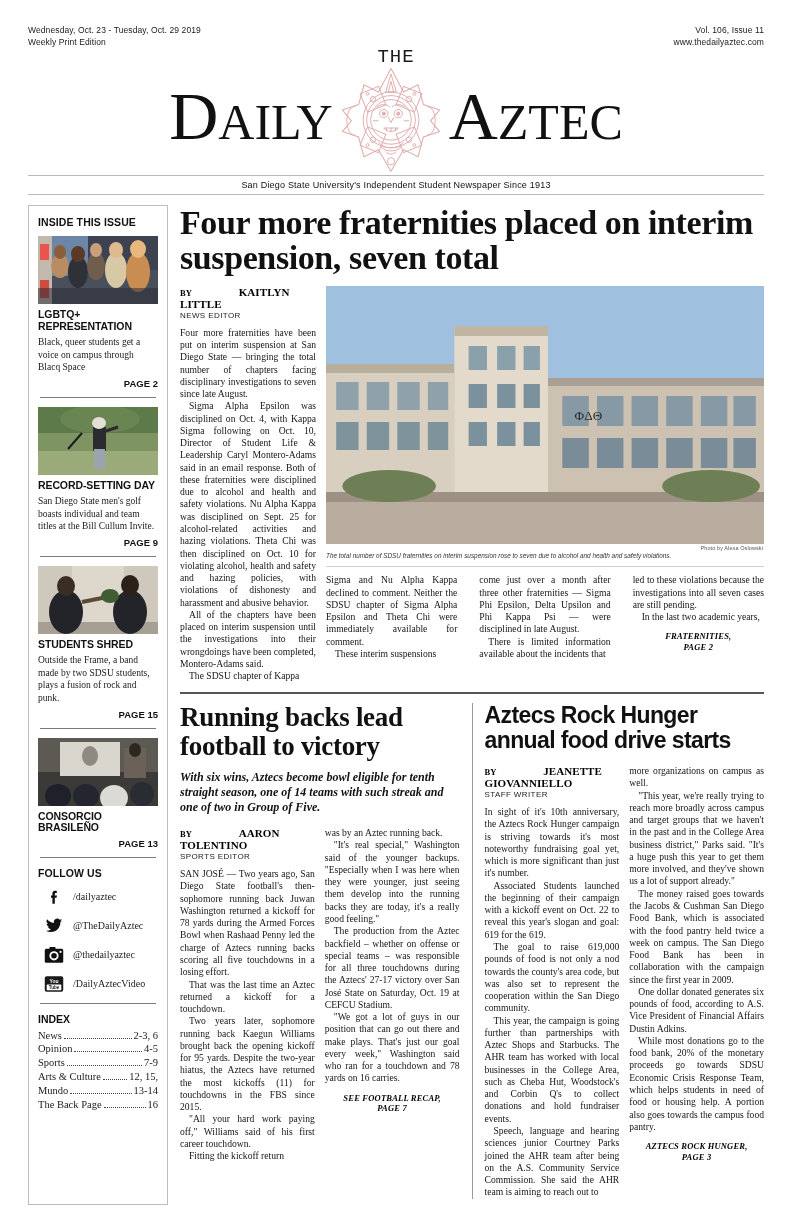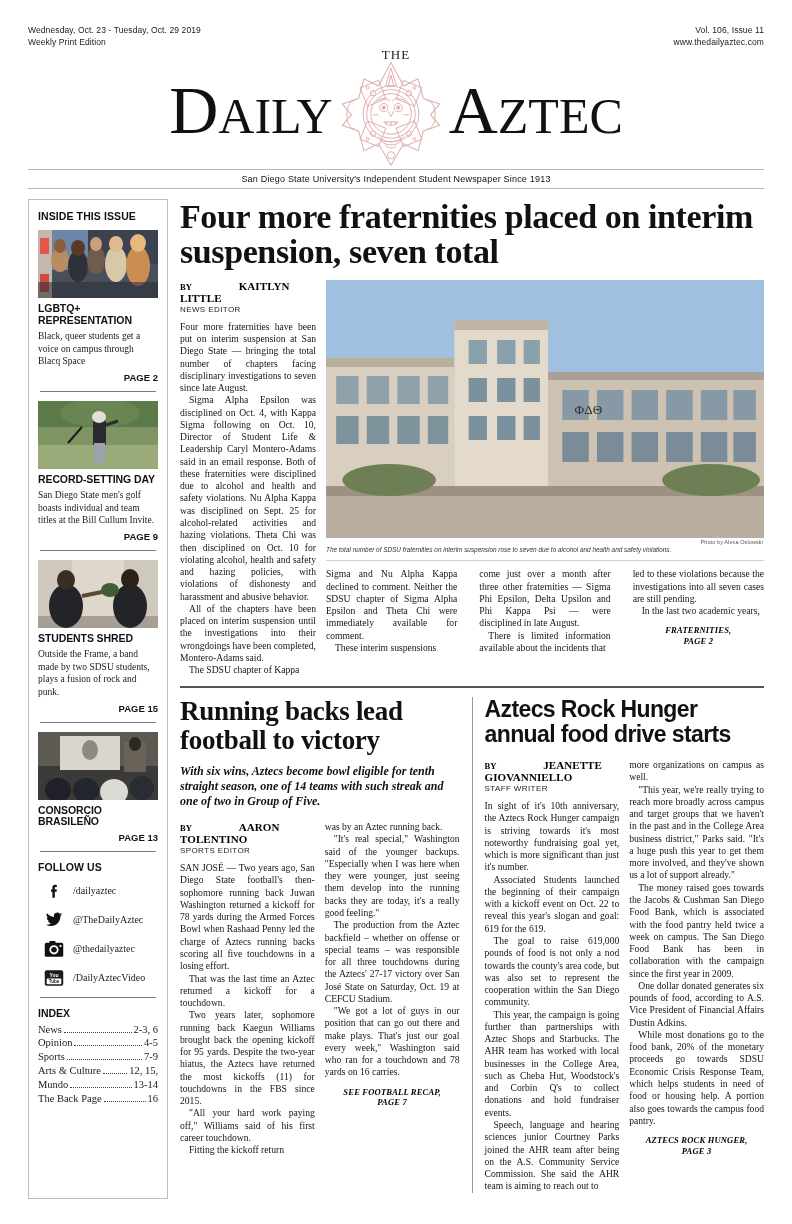--- a/index.html
+++ b/index.html
@@ -33,22 +33,22 @@
   }
   .dateline .right { text-align: right; }
 
   
   .masthead {
     position: relative;
     text-align: center;
     margin-top: -4px;
   }
   .the-word {
-    font-family: Liberation Serif, serif;
-    font-size: 13px;
+    font-family: Liberation Mono, monospace;
+    font-size: 19px;
     letter-spacing: 1px;
     color: #1a1a1a;
     line-height: 1;
     margin-bottom: -2px;
   }
   .logo-row {
     display: flex;
     align-items: center;
     justify-content: center;
     gap: 4px;

